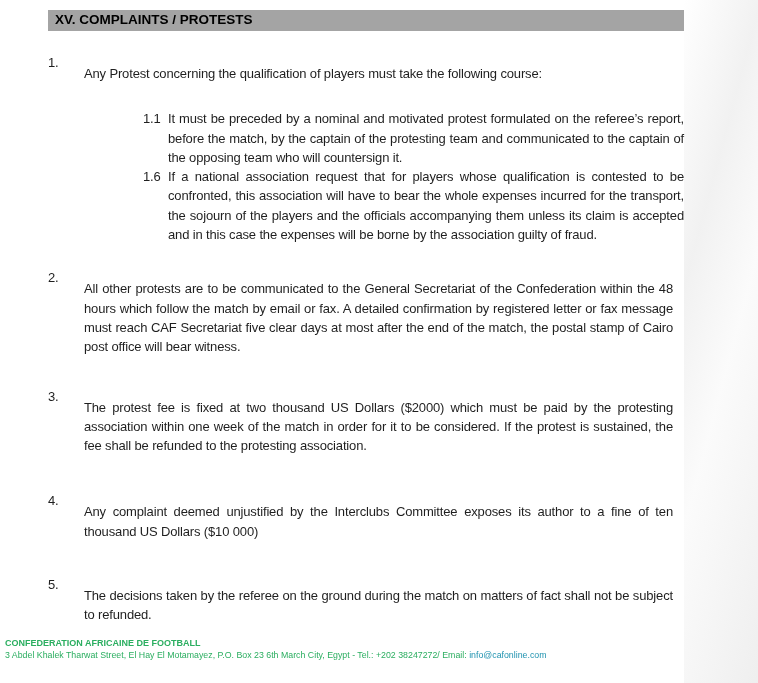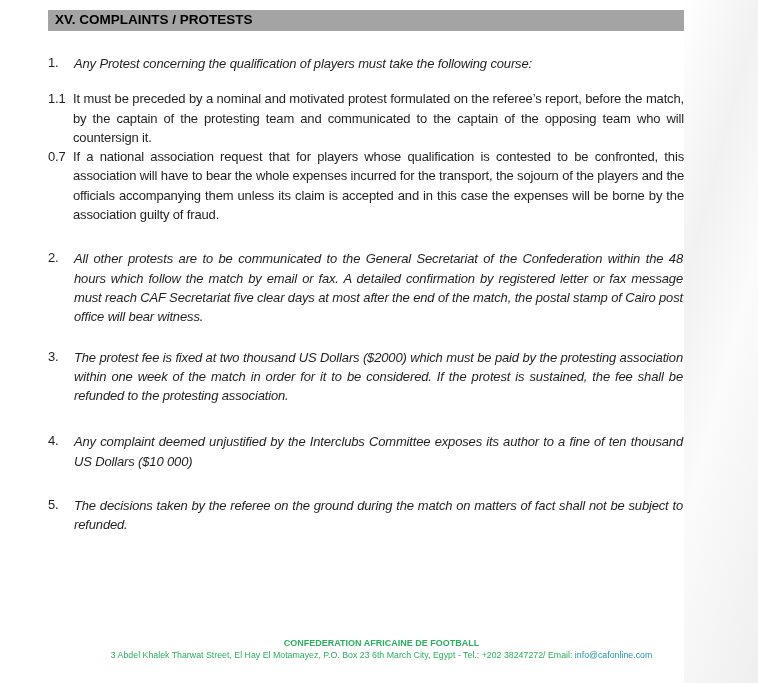--- a/index.html
+++ b/index.html
@@ -41,39 +41,39 @@
     padding: 2px 7px 3px 7px;
     margin: 0 0 22px 0;
   }
   .item {
     display: flex;
     font-size: 13px;
     line-height: 19.3px;
     letter-spacing: -0.15px;
   }
   .item .num { flex: 0 0 25px; }
-  .item .itext { flex: 1; margin: 1px; text-align: justify; font-style: italic; }
+  .item .itext { flex: 1; margin: 11px; text-align: justify; }
   .sublist { margin-top: 15px; }
   .sub {
     display: flex;
+    margin-left: 95px;
     font-size: 13px;
     line-height: 19.3px;
     letter-spacing: -0.15px;
   }
   .sub .snum { flex: 0 0 25px; }
   .sub .stext { flex: 1; margin: 0; text-align: justify; }
   .mt-item2 { margin-top: 24px; }
   .mt-item3 { margin-top: 19px; }
   .mt-item4 { margin-top: 25px; }
   .mt-item5 { margin-top: 23px; }
   .footer {
     position: absolute;
     left: 5px; right: 0;
     top: 638px;
-    text-align: center;
   }
   .footer-org {
     font-size: 9px;
     font-weight: bold;
     color: #2bae60;
     letter-spacing: 0;
   }
   .footer-address {
     font-size: 8.8px;
     color: #2bae60;
@@ -99,21 +99,21 @@
       <span class="num">1.</span>
       <p class="itext">Any Protest concerning the qualification of players must take the following course:</p>
     </div>
 
     <div class="sublist">
       <div class="sub">
         <span class="snum">1.1</span>
         <p class="stext">It must be preceded by a nominal and motivated protest formulated on the referee’s report, before the match, by the captain of the protesting team and communicated to the captain of the opposing team who will countersign it.</p>
       </div>
       <div class="sub">
-        <span class="snum">0.7</span>
+        <span class="snum">1.6</span>
         <p class="stext">If a national association request that for players whose qualification is contested to be confronted, this association will have to bear the whole expenses incurred for the transport, the sojourn of the players and the officials accompanying them unless its claim is accepted and in this case the expenses will be borne by the association guilty of fraud.</p>
       </div>
     </div>
 
     <div class="item mt-item2">
       <span class="num">2.</span>
       <p class="itext">All other protests are to be communicated to the General Secretariat of the Confederation within the 48 hours which follow the match by email or fax. A detailed confirmation by registered letter or fax message must reach CAF Secretariat five clear days at most after the end of the match, the postal stamp of Cairo post office will bear witness.</p>
     </div>
 
     <div class="item mt-item3">

